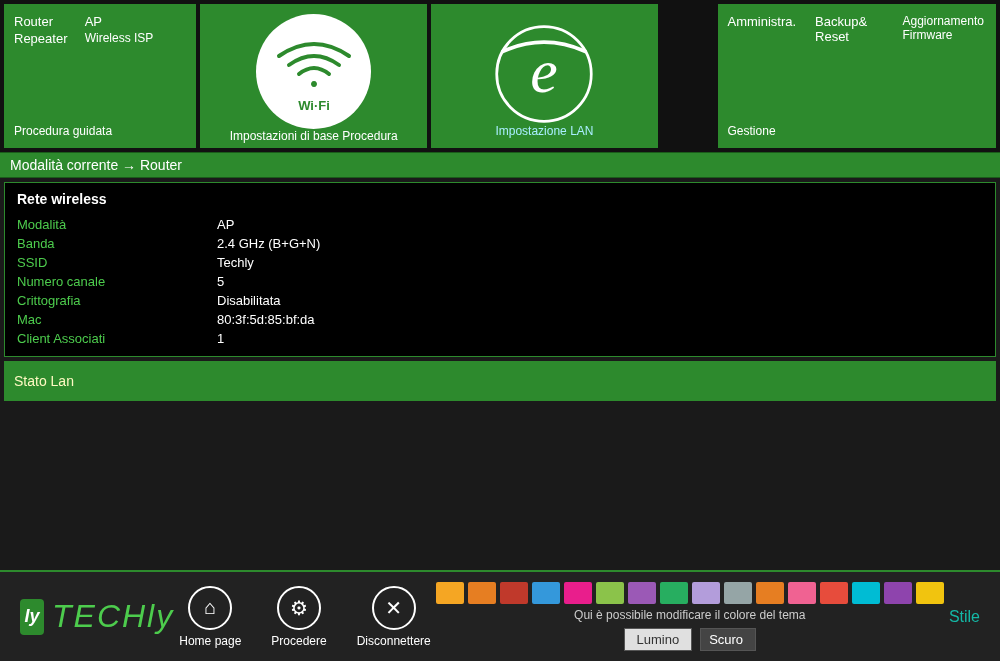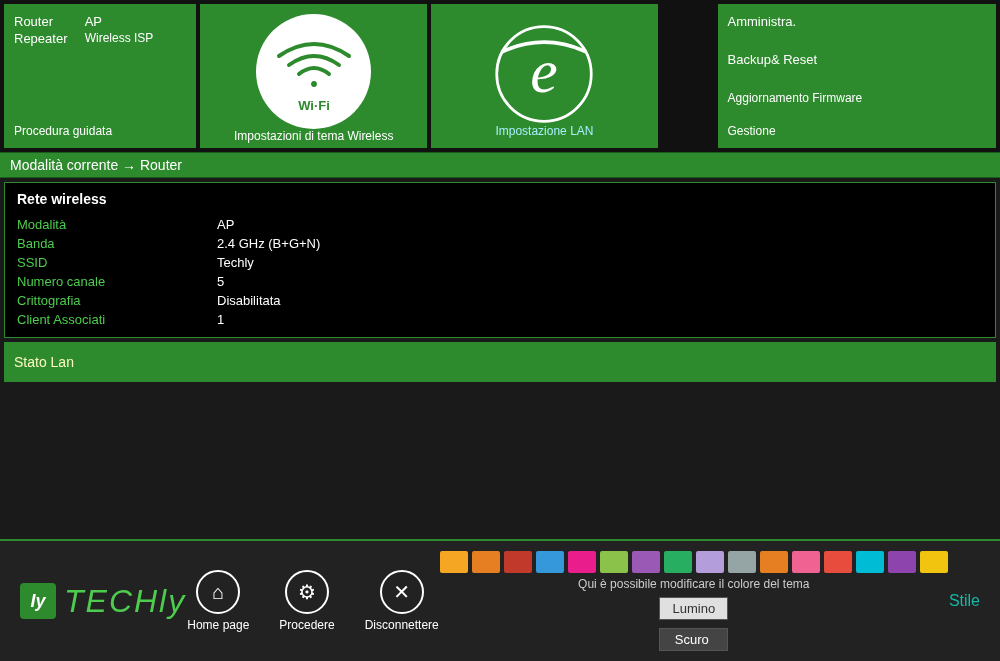--- a/index.html
+++ b/index.html
@@ -70,21 +70,21 @@
       margin-top: 10px;
     }
 
     
     .tile-gestione {
       flex: 1.5;
     }
 
     .gestione-grid {
       display: grid;
-      grid-template-columns: 1fr;
+      grid-template-columns: 1fr 1fr 1fr;
       gap: 4px;
       flex: 1;
       width: 100%;
     }
 
     .gestione-item {
       font-size: 13px;
       color: white;
     }
 
@@ -158,21 +158,21 @@
 
     .logo-area {
       display: flex;
       align-items: center;
       gap: 8px;
     }
 
     .logo-icon {
       background: #2d8a2d;
       color: white;
-      width: 36px;
+      width: 24px;
       height: 36px;
       border-radius: 4px;
       display: flex;
       align-items: center;
       justify-content: center;
       font-size: 18px;
       font-style: italic;
       font-weight: bold;
     }
 
@@ -239,21 +239,20 @@
 
     .color-hint {
       font-size: 12px;
       color: #ccc;
     }
 
     .theme-buttons {
       display: flex;
       gap: 8px;
       margin-top: 2px;
-      flex-direction: column;
     }
 
     .theme-btn {
       padding: 3px 12px;
       font-size: 13px;
       cursor: pointer;
       border: 1px solid #555;
     }
 
     .theme-btn-light {
@@ -318,21 +317,21 @@
           <circle cx="50" cy="50" r="48" fill="white"></circle>
 
           <path d="M50,65 a3,3 0 1,1 0.01,0" fill="#2d8a2d"></path>
           <path d="M35,52 Q50,40 65,52" fill="none" stroke="#2d8a2d" stroke-width="4" stroke-linecap="round"></path>
           <path d="M25,43 Q50,25 75,43" fill="none" stroke="#2d8a2d" stroke-width="4" stroke-linecap="round"></path>
           <path d="M15,34 Q50,10 85,34" fill="none" stroke="#2d8a2d" stroke-width="4" stroke-linecap="round"></path>
           <text x="50" y="88" text-anchor="middle" font-size="13" font-weight="bold" fill="#2d8a2d">Wi·Fi</text>
         </svg>
       </div>
     </div>
-    <div class="tile-label-bottom">Impostazioni di tema Wireless</div>
+    <div class="tile-label-bottom">Impostazioni di base Procedura</div>
   </div>
 
   <div class="tile tile-ie">
     <div class="tile-center-content">
       <svg class="ie-icon" width="110" height="110" viewBox="0 0 110 110">
         <circle cx="55" cy="55" r="52" fill="none" stroke="white" stroke-width="3"></circle>
 
         <text x="55" y="75" text-anchor="middle" font-size="68" font-family="serif" font-style="italic" fill="white">e</text>
 
         <path d="M10,30 Q55,10 100,30" fill="none" stroke="white" stroke-width="4" stroke-linecap="round"></path>
@@ -372,20 +371,24 @@
     <span class="network-key">SSID</span>
     <span class="network-value">Techly</span>
   </div>
   <div class="network-row">
     <span class="network-key">Numero canale</span>
     <span class="network-value">5</span>
   </div>
   <div class="network-row">
     <span class="network-key">Crittografia</span>
     <span class="network-value">Disabilitata</span>
+  </div>
+  <div class="network-row">
+    <span class="network-key">Mac</span>
+    <span class="network-value">80:3f:5d:85:bf:da</span>
   </div>
   <div class="network-row">
     <span class="network-key">Client Associati</span>
     <span class="network-value">1</span>
   </div>
 </div>
 
 <div class="stato-lan">
   <span>Stato Lan</span>
 </div>

